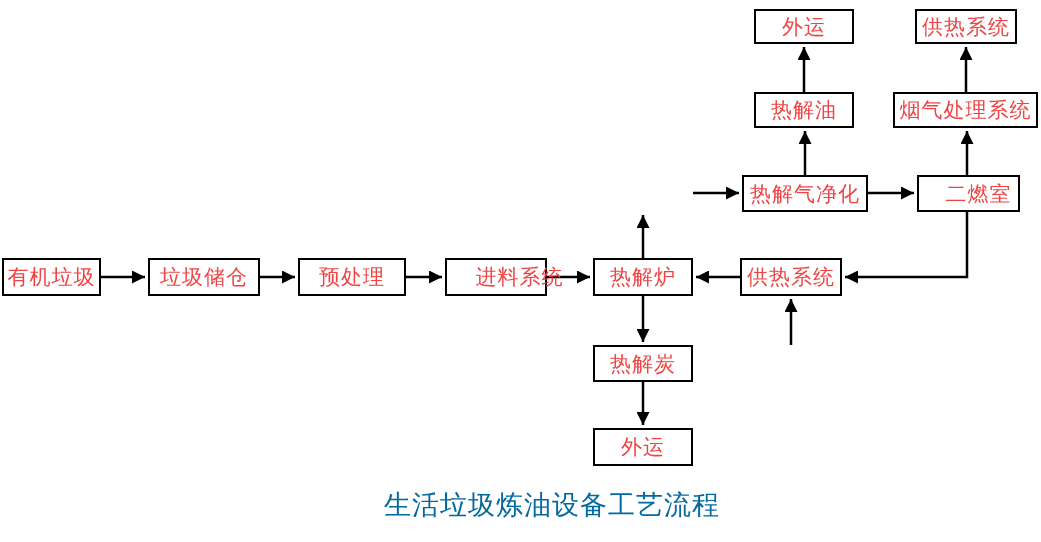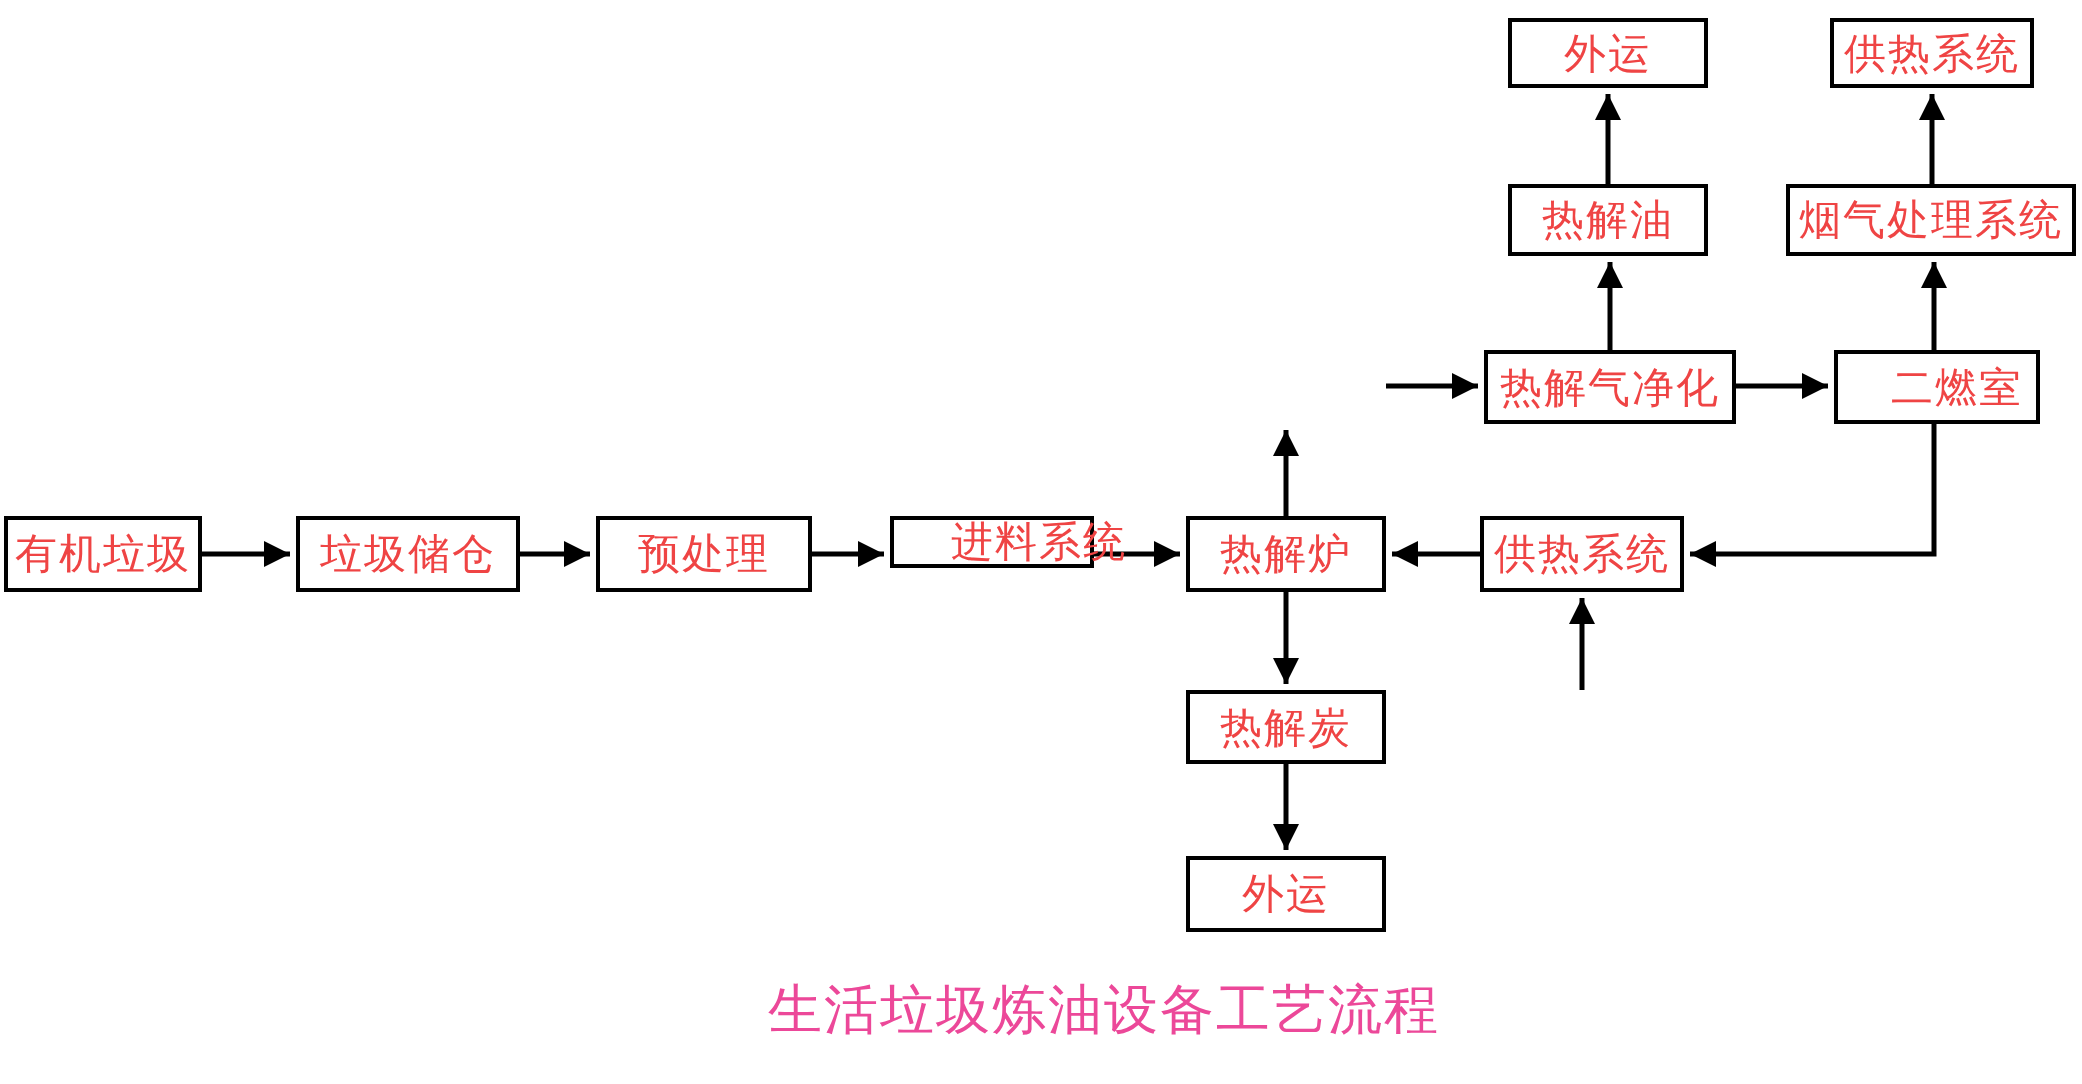--- a/index.html
+++ b/index.html
@@ -32,21 +32,21 @@
     justify-content: center;
     font-size: 21px;
     color: #ef4444;
     white-space: nowrap;
     letter-spacing: 1px;
   }
   
   #n0  { left: 2px;   top: 258px; width: 99px;  height: 38px; }
   #n1  { left: 148px; top: 258px; width: 112px; height: 38px; }
   #n2  { left: 298px; top: 258px; width: 108px;  height: 38px; }
-  #n3  { left: 445px; top: 258px; width: 102px; height: 26px; padding-left: 47px; }
+  #n3  { left: 445px; top: 258px; width: 102px; height: 38px; padding-left: 47px; }
   #n4  { left: 593px; top: 258px; width: 100px; height: 38px; }
   #n5  { left: 740px; top: 258px; width: 102px; height: 38px; }
   #n6  { left: 593px; top: 175px; width: 100px; height: 37px; }
   #n7  { left: 742px; top: 175px; width: 126px; height: 37px; }
   #n8  { left: 917px; top: 175px; width: 103px; height: 37px; padding-left: 20px; }
   #n9  { left: 754px; top: 92px;  width: 100px; height: 36px; }
   #n10 { left: 893px; top: 92px;  width: 145px; height: 36px; }
   #n11 { left: 754px; top: 9px;   width: 100px; height: 35px; }
   #n12 { left: 915px; top: 9px;   width: 102px; height: 35px; }
   #n13 { left: 593px; top: 345px; width: 100px; height: 37px; }
@@ -55,21 +55,21 @@
 
   #diagram-title {
     position: absolute;
     left: 352px;
     top: 487px;
     width: 400px;
     text-align: center;
     font-family: "Liberation Sans", "DejaVu Sans", sans-serif;
     font-size: 27px;
     font-weight: 500;
-    color: #ec4899;
+    color: #0369a1;
     letter-spacing: 1px;
   }
 </style>
 </head>
 <body>
 
 <div id="canvas">
 
   <svg id="arrow-layer" viewBox="0 0 1041 542" xmlns="http://www.w3.org/2000/svg">
     <defs>

